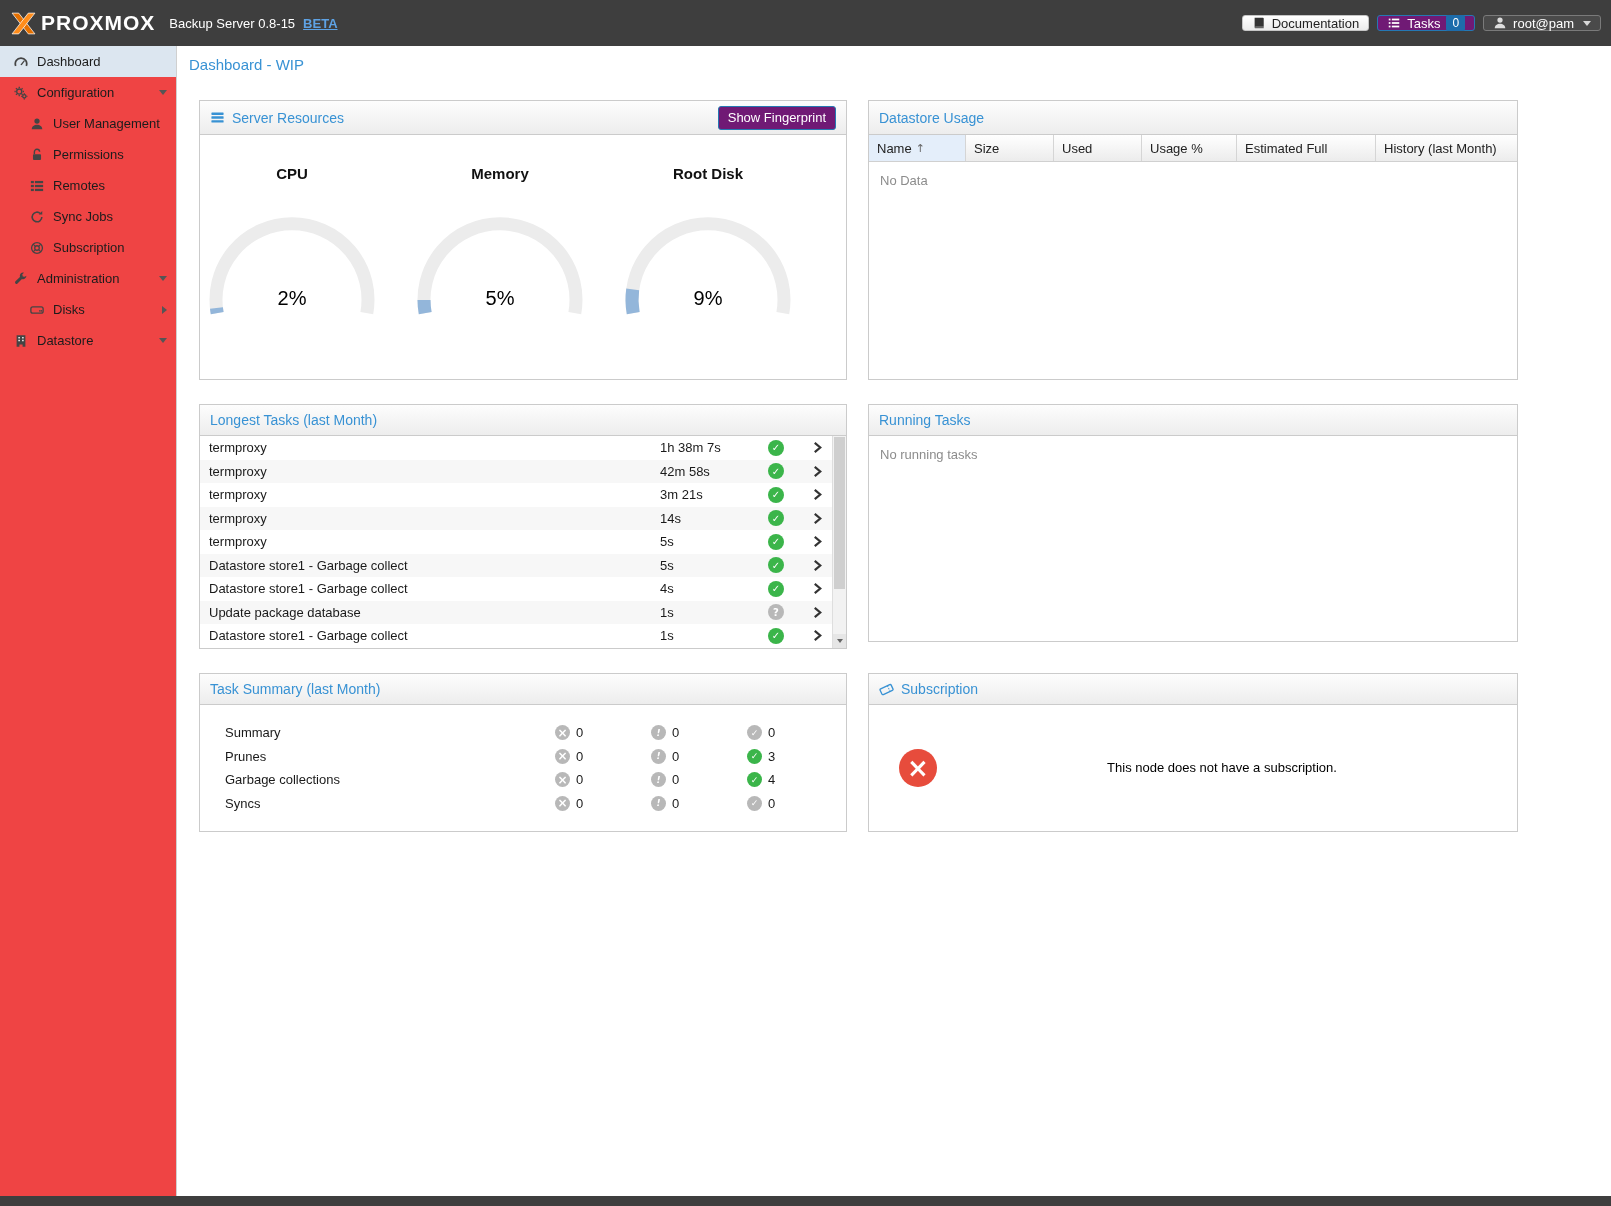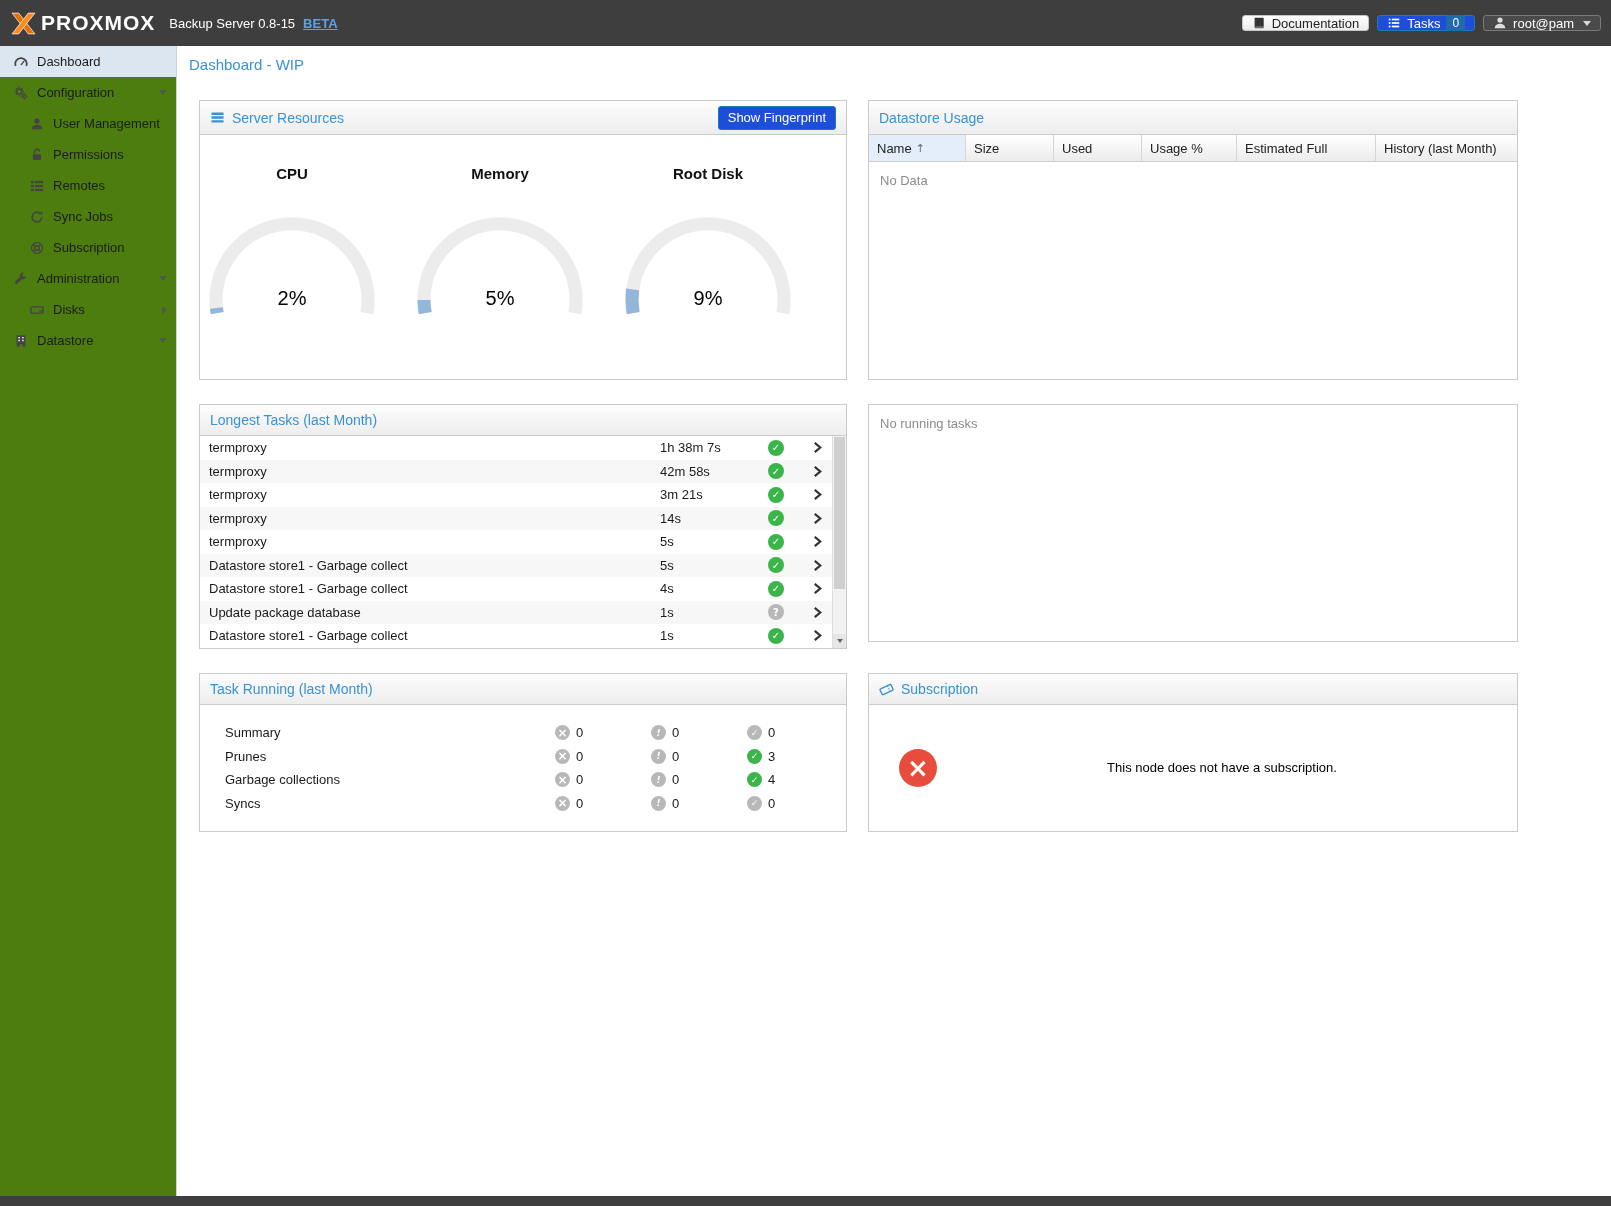--- a/index.html
+++ b/index.html
@@ -21,34 +21,34 @@
   .topbar .subtitle { color:#fff; font-size:13px; margin-left:6px; }
   .beta-link { color:#5ea2e4; font-weight:bold; text-decoration:underline; cursor:pointer; }
   .topbar-right { margin-left:auto; display:flex; align-items:center; gap:8px; }
   .btn {
     height:16px; border-radius:3px; border:1px solid #c5c5c5; font-size:13px;
     display:inline-flex; align-items:center; gap:6px; padding:0 9px; cursor:pointer;
     font-family:inherit;
   }
   .btn svg { width:14px; height:14px; }
   .btn-light { background:linear-gradient(#ffffff,#ebebeb); color:#222; }
-  .btn-blue { background:#1d4ed8; border-color:#2578b3; color:#fff; }
+  .btn-blue { background:#701a75; border-color:#2578b3; color:#fff; }
   .btn-dark { background:#4a4a4a; border-color:#7a7a7a; color:#fff; }
   .badge { background:#1d6cab; border-radius:2px; padding:1px 6px; font-size:12px; }
   .caret-down-white {
     width:0; height:0; border-left:4px solid transparent; border-right:4px solid transparent;
     border-top:5px solid #d8d8d8; display:inline-block; margin-left:3px;
   }
 
   
   .main { flex:1 1 auto; display:flex; min-height:0; }
   .footer-strip { height:10px; background:#3e3e3e; flex:0 0 auto; }
 
   
-  .sidebar { width:177px; background:#4d7c0f; border-right:1px solid #d0d0d0; flex:0 0 auto; }
+  .sidebar { width:177px; background:#ef4444; border-right:1px solid #d0d0d0; flex:0 0 auto; }
   .nav-item {
     height:31px; display:flex; align-items:center; gap:9px;
     padding:0 9px 0 13px; cursor:pointer; color:#1c1c1c;
   }
   .nav-item.child { padding-left:29px; }
   .nav-item.selected { background:#dce6f0; }
   .nav-icon { width:15px; height:15px; display:flex; align-items:center; justify-content:center; flex:0 0 auto; }
   .nav-icon svg { width:14px; height:14px; }
   .nav-caret { margin-left:auto; width:0; height:0; }
   .nav-caret.down { border-left:4px solid transparent; border-right:4px solid transparent; border-top:5px solid #555; }
@@ -514,26 +514,29 @@
             <div class="scrollbar">
               <div class="scroll-thumb"></div>
               <div class="scroll-btn">
                   <i></i>
                 </div>
             </div>
           </div>
         </section>
 
         <section class="panel h238">
+          <div class="panel-header slim">
+            <h2 class="panel-title">Running Tasks</h2>
+          </div>
           <span class="empty-text">No running tasks</span>
         </section>
 
         <section class="panel h159">
           <div class="panel-header slim">
-            <h2 class="panel-title">Task Running (last Month)</h2>
+            <h2 class="panel-title">Task Summary (last Month)</h2>
           </div>
           <div class="summary-body">
             <div class="summary-row">
               <span class="summary-label">Summary</span>
               <span class="summary-cell">
                   <i class="sum-icon err"></i>
                   <span>0</span>
                 </span>
               <span class="summary-cell">
                   <i class="sum-icon warn"></i>

